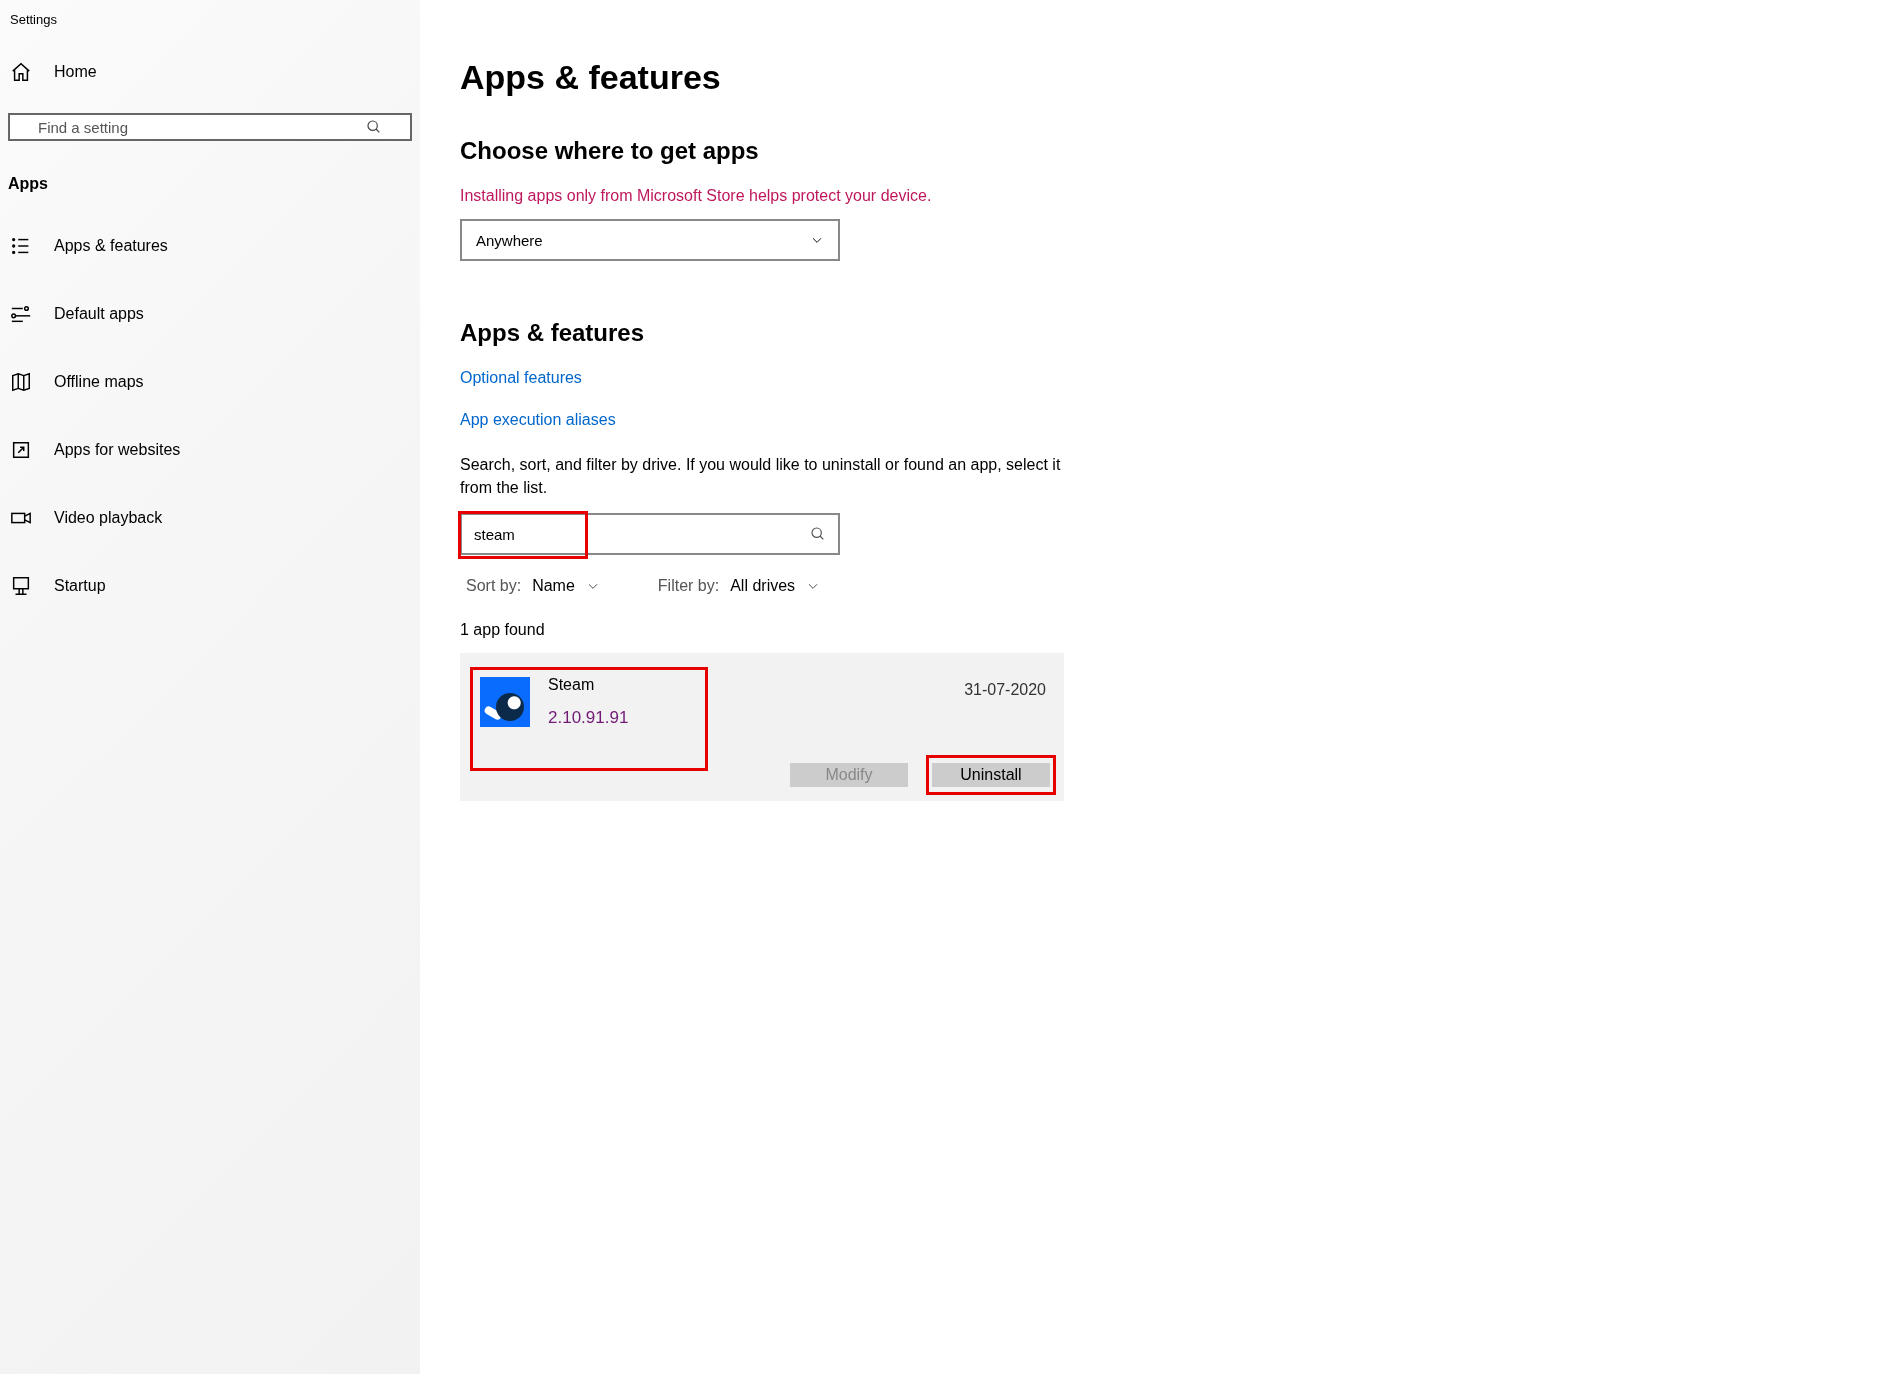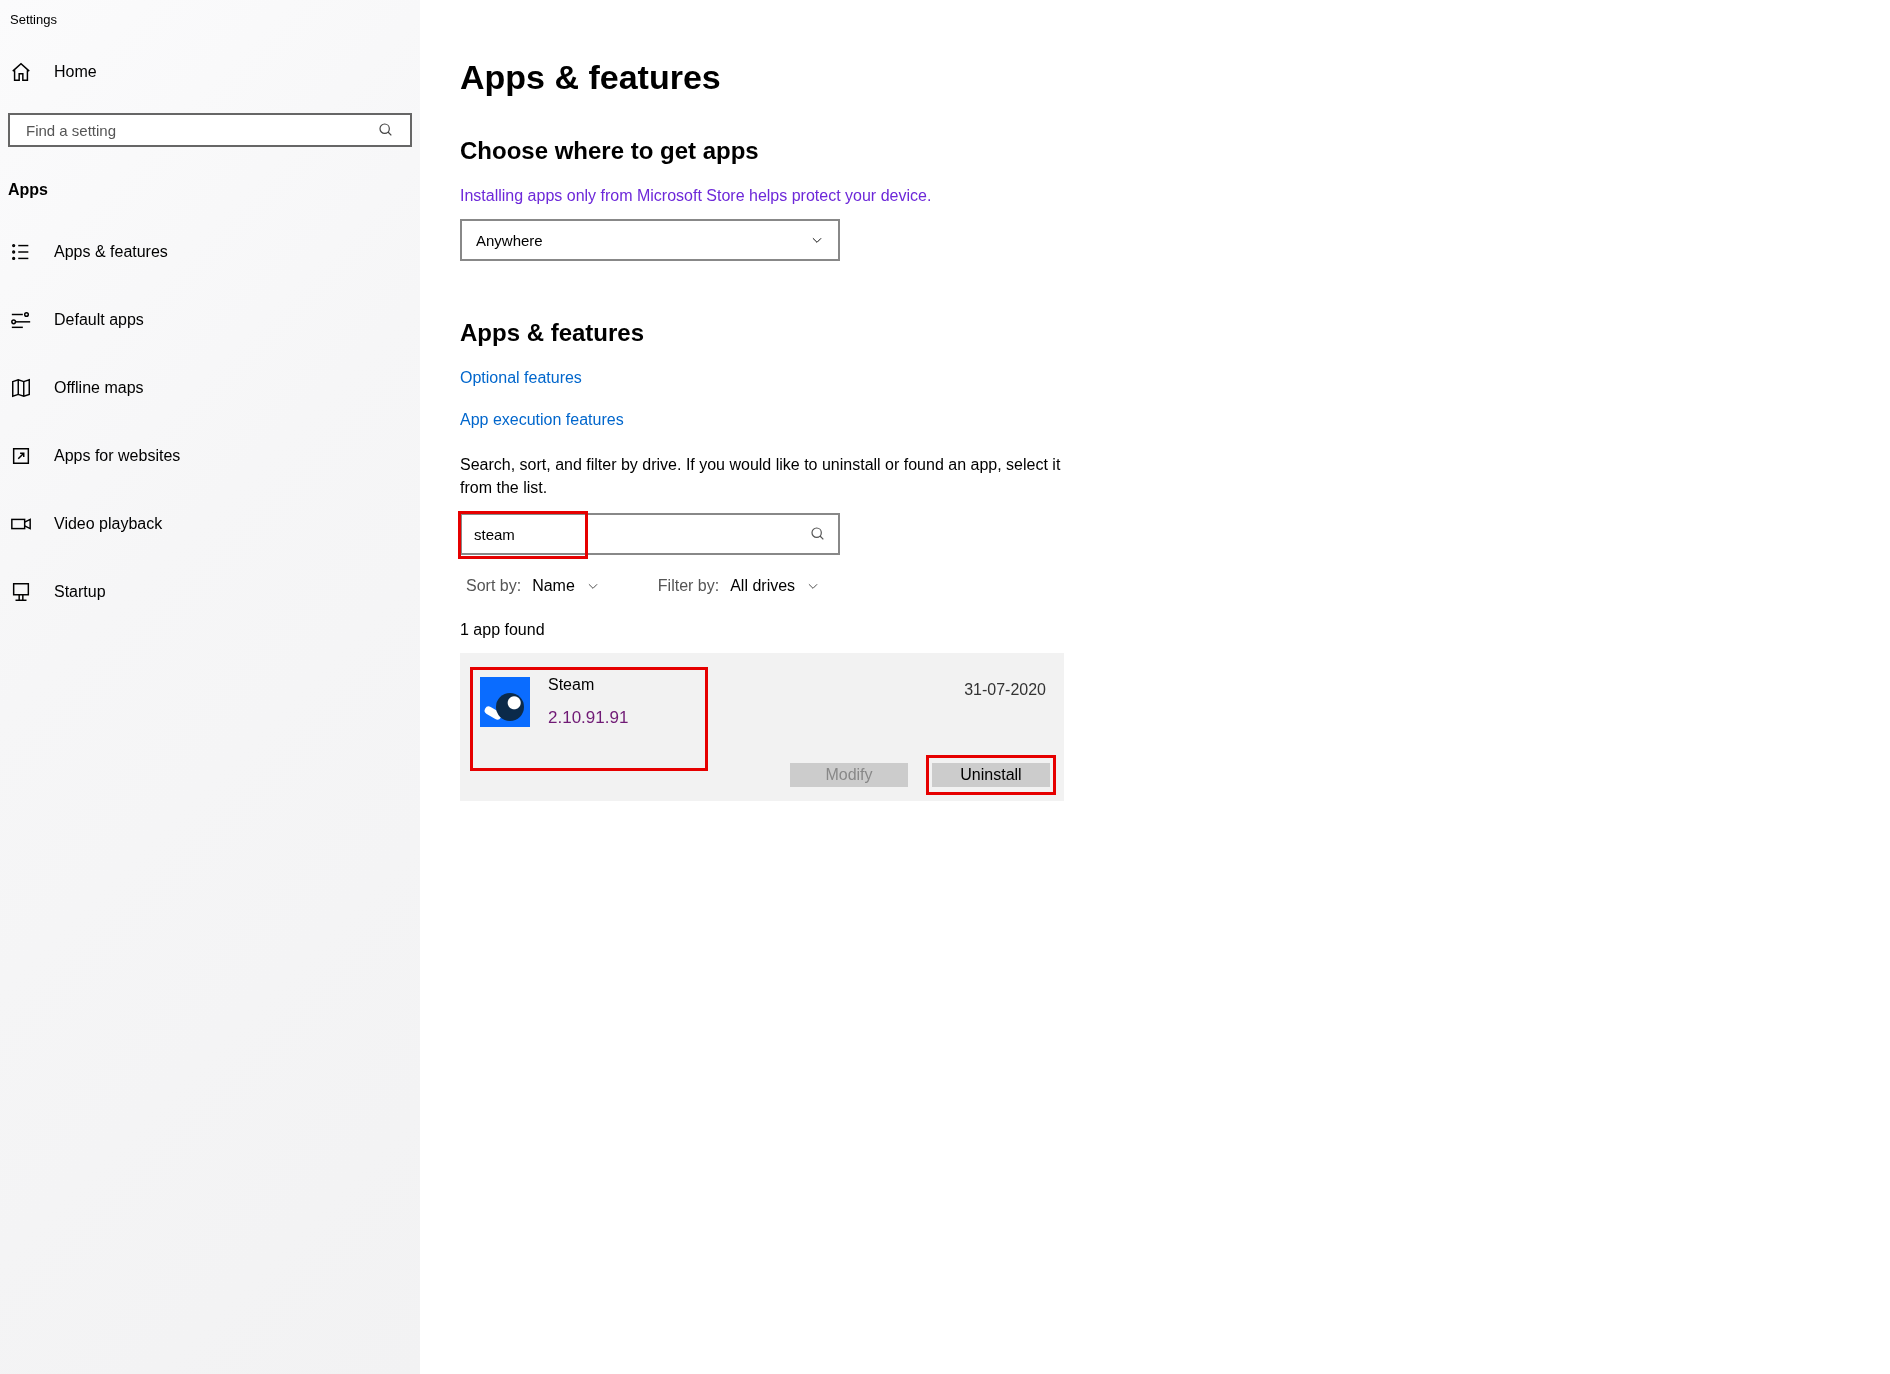--- a/index.html
+++ b/index.html
@@ -28,24 +28,24 @@
     padding: 10px 8px 10px 10px;
     gap: 22px;
     margin-bottom: 20px;
   }
   .home-row svg { width: 22px; height: 22px; }
   .home-label { font-size: 16px; }
   .search-box {
     margin: 0 8px 28px 8px;
     border: 2px solid #666;
     background: #fff;
-    height: 34px;
-    display: flex;
-    align-items: center;
-    padding: 0 16px;
+    height: 28px;
+    display: flex;
+    align-items: center;
+    padding: 0 28px;
   }
   .search-box input {
     border: none;
     outline: none;
     flex: 1;
     font-size: 15px;
     font-family: inherit;
     background: transparent;
     color: #555;
   }
@@ -75,21 +75,21 @@
     font-weight: 600;
     margin-bottom: 40px;
   }
   h2 {
     font-size: 24px;
     font-weight: 700;
     margin-bottom: 22px;
   }
   .body-text {
     font-size: 16px;
-    color: #6d28d9;
+    color: #be185d;
     margin-bottom: 14px;
   }
   .combo {
     border: 2px solid #888;
     width: 380px;
     height: 42px;
     display: flex;
     align-items: center;
     padding: 8px 14px;
     justify-content: space-between;
@@ -308,21 +308,21 @@
   <div class="combo">
     <span>Anywhere</span>
     <svg viewBox="0 0 24 24" fill="none" stroke="#000" stroke-width="1.6">
         <path d="M5 9 L12 16 L19 9"></path>
       </svg>
   </div>
 
   <h2>Apps &amp; features</h2>
 
   <a class="link">Optional features</a>
-  <a class="link">App execution features</a>
+  <a class="link">App execution aliases</a>
 
   <div class="desc">Search, sort, and filter by drive. If you would like to uninstall or found an app, select it from the list.</div>
 
   <div class="app-search">
     <div class="hl"></div>
     <input type="text" value="steam" style="">
     <svg viewBox="0 0 24 24" fill="none" stroke-width="1.8">
         <circle cx="10" cy="10" r="7"></circle>
         <line x1="20" y1="20" x2="15" y2="15"></line>
       </svg>

